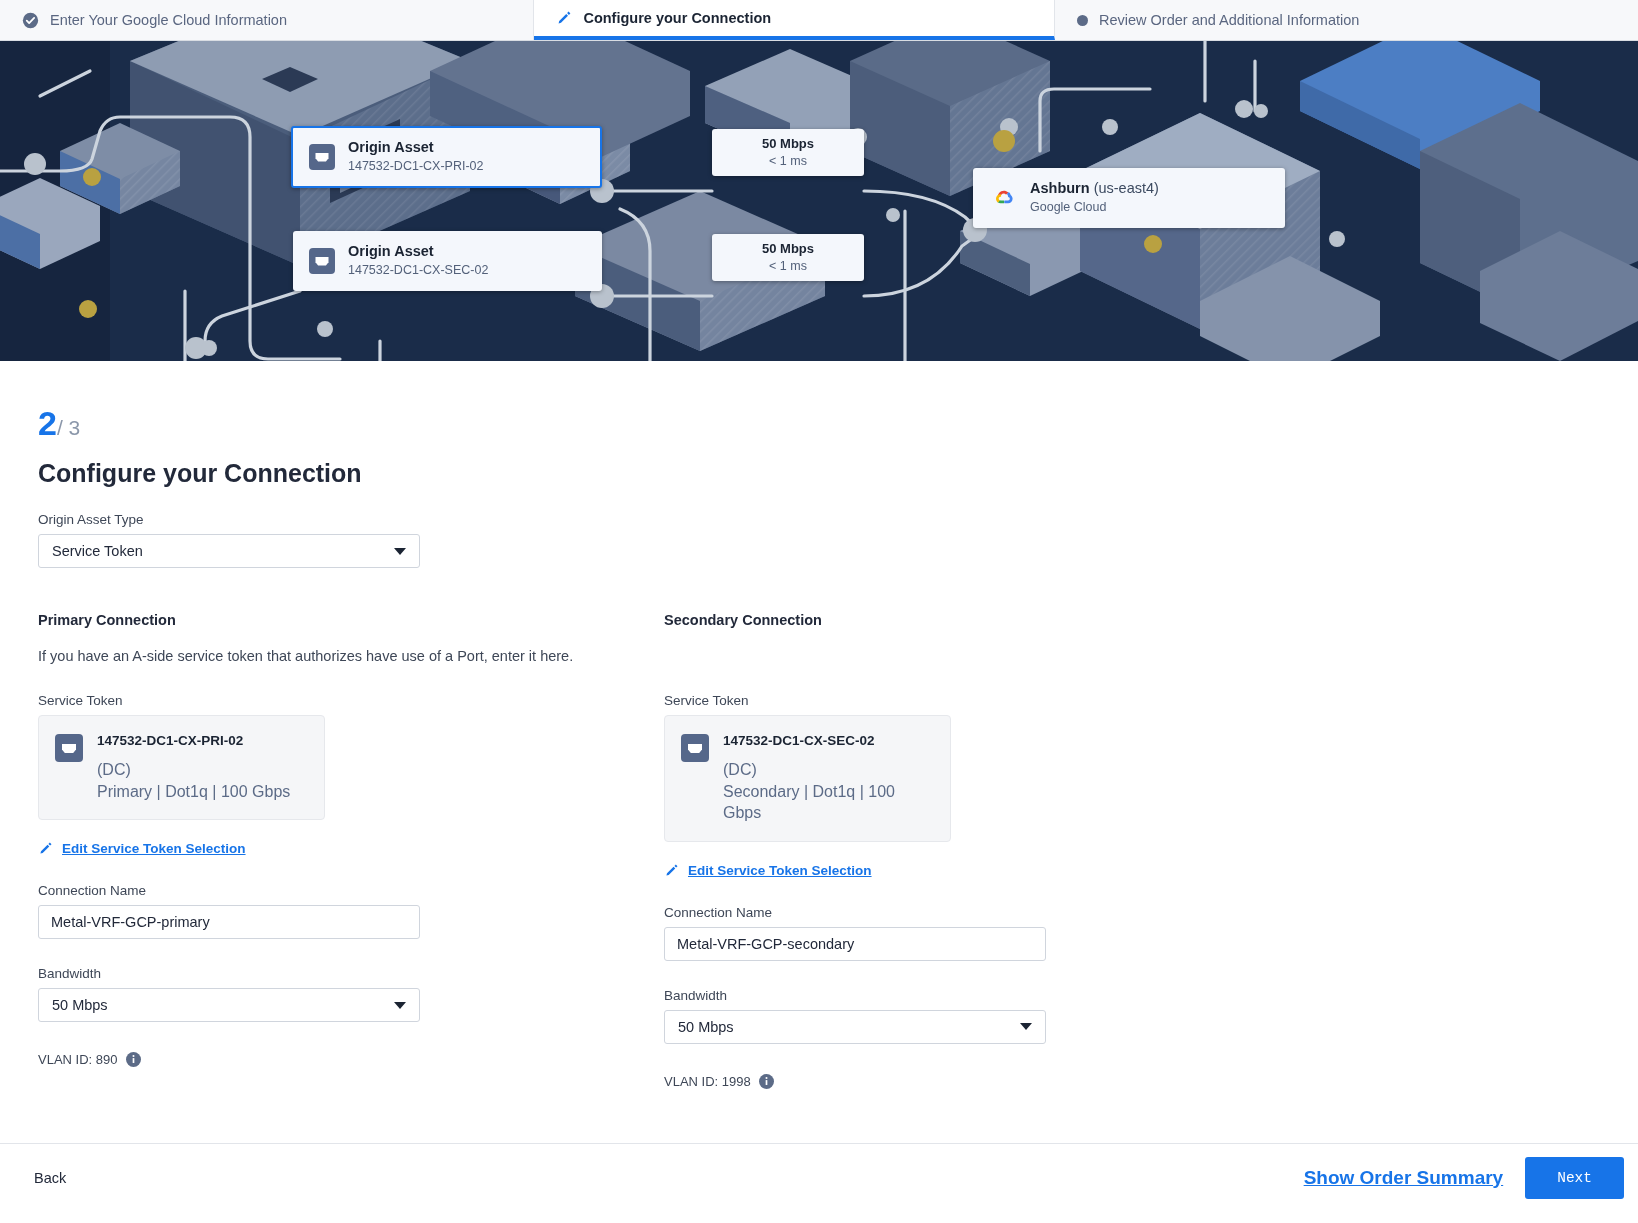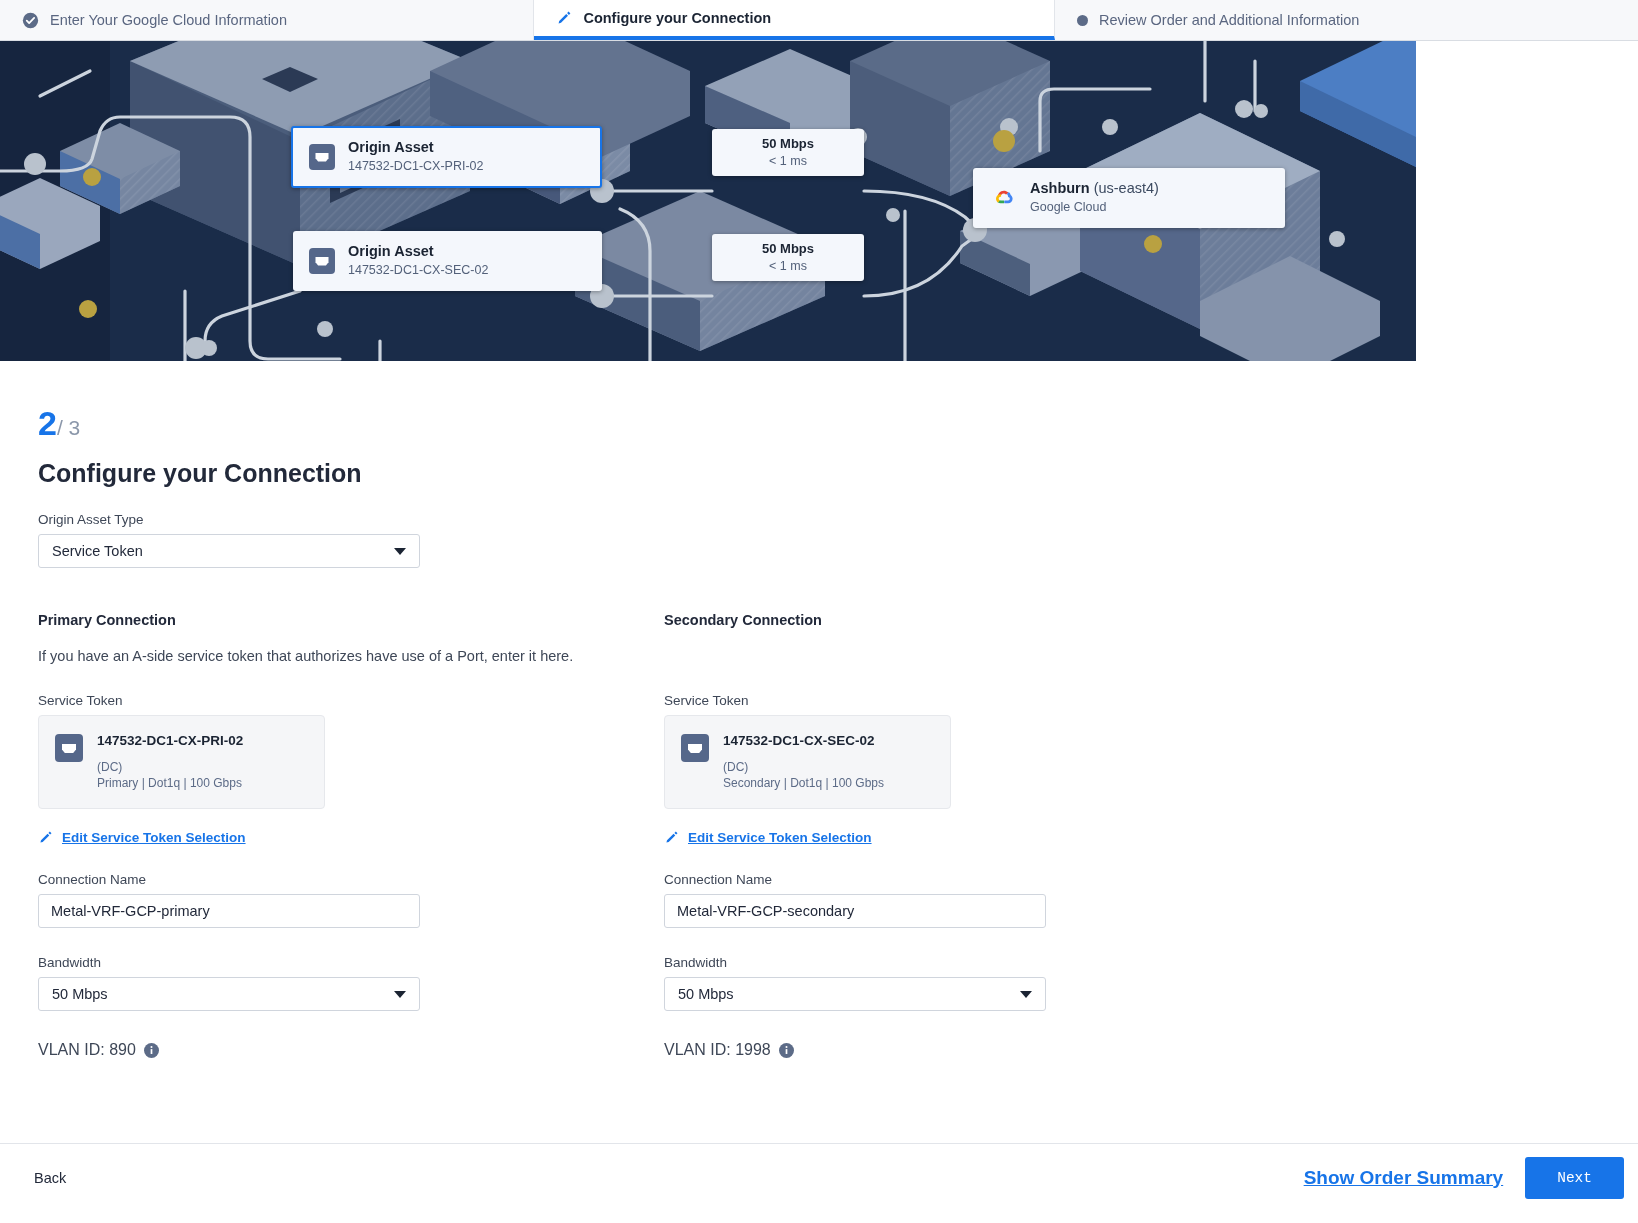--- a/index.html
+++ b/index.html
@@ -28,21 +28,21 @@
   .tab.t1 { width: 539px; }
   .tab.t2 { width: 525px; background: #ffffff; color: #1b2433; font-weight: bold; border-bottom: 4px solid #1774e8; }
   .tab.t3 { width: 588px; border-right: none; }
   .tab-label { white-space: nowrap; }
   .ico-check { width: 17px; height: 17px; flex: 0 0 17px; }
   .ico-pencil { width: 16px; height: 16px; flex: 0 0 16px; }
   .ico-dot { width: 11px; height: 11px; flex: 0 0 11px; border-radius: 50%; background: #5c6b87; }
 
   
   .hero {
-    position: relative; width: 1416px; height: 320px; flex: 0 0 320px;
+    position: relative; width: 1638px; height: 320px; flex: 0 0 320px;
     background: #16253f; overflow: hidden;
   }
   .hero svg.bg { position: absolute; inset: 0; width: 1638px; height: 320px; display: block; }
 
   .node-card {
     position: absolute;
     background: #f4f7fc;
     border-radius: 3px;
     box-shadow: 0 1px 4px rgba(0,0,0,.35);
     display: flex; align-items: center; gap: 13px;
@@ -90,37 +90,37 @@
   .col-head { font-size: 14.5px; font-weight: bold; color: #22293a; }
   .col-desc { font-size: 14.5px; color: #3e4757; margin-top: 20px; height: 18px; }
 
   .token-card {
     width: 287px; min-height: 94px; background: #f5f6f8;
     border: 1px solid #e6e8ec; border-radius: 4px;
     display: flex; gap: 14px; padding: 17px 16px;
   }
   .token-ico { width: 28px; height: 28px; flex: 0 0 28px; margin-top: 1px; }
   .token-name { font-size: 13.5px; font-weight: bold; color: #1b2433; }
-  .token-meta { font-size: 12px; color: #5c6b87; margin-top: 11px; line-height: 1.35; }
+  .token-meta { font-size: 16px; color: #5c6b87; margin-top: 11px; line-height: 1.35; }
 
   .edit-link {
     display: flex; align-items: center; gap: 9px; margin-top: 21px;
     font-size: 13.5px; font-weight: bold; color: #1774e8;
     text-decoration: underline; width: max-content; cursor: pointer;
   }
   .edit-pencil { width: 15px; height: 15px; flex: 0 0 15px; }
 
   .text-input {
     width: 382px; height: 34px; border: 1px solid #d0d5dd; border-radius: 3px;
     background: #fff; padding: 0 12px; font-size: 14.5px; color: #22293a;
     font-family: "Liberation Sans", sans-serif;
   }
   .gap-lg { margin-top: 27px; }
 
-  .vlan-row { display: flex; align-items: center; gap: 8px; margin-top: 30px; font-size: 16px; color: #3e4757; }
+  .vlan-row { display: flex; align-items: center; gap: 8px; margin-top: 30px; font-size: 13px; color: #3e4757; }
   .info-ico { width: 15px; height: 15px; flex: 0 0 15px; }
 
   
   .footer {
     position: absolute; left: 0; bottom: 12px; width: 1638px; height: 68px;
     border-top: 1px solid #e2e5ea; background: #fff;
     display: flex; align-items: center; padding: 0 14px 0 34px;
   }
   .back-btn { font-size: 14.5px; color: #22293a; cursor: pointer; }
   .spacer { flex: 1 1 auto; }

